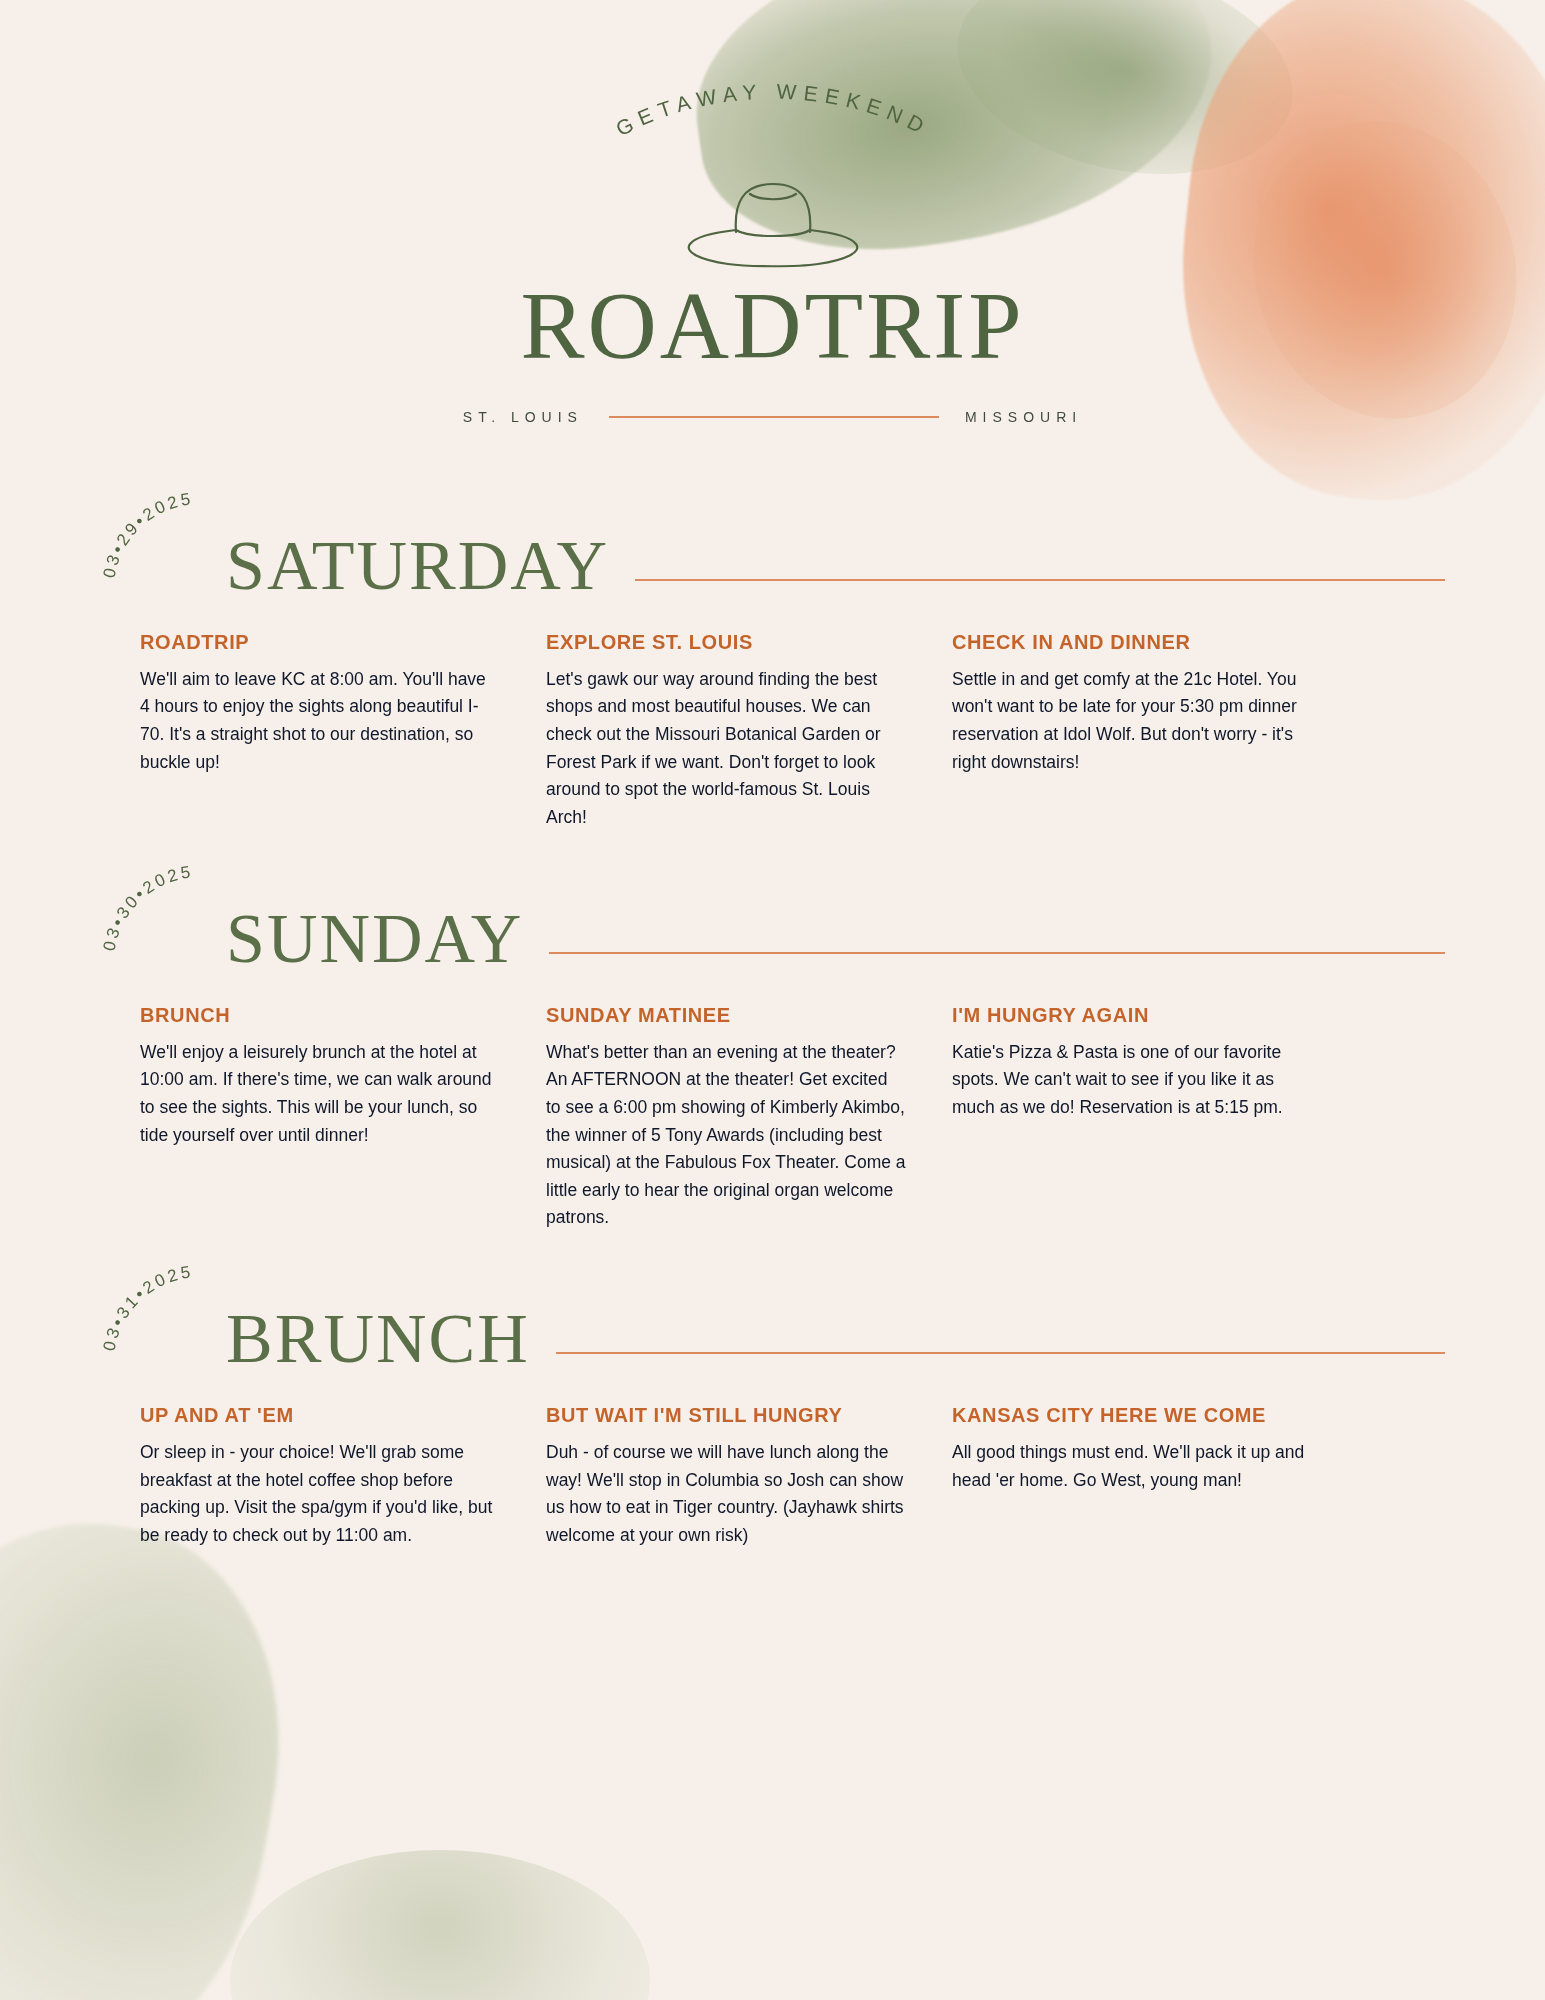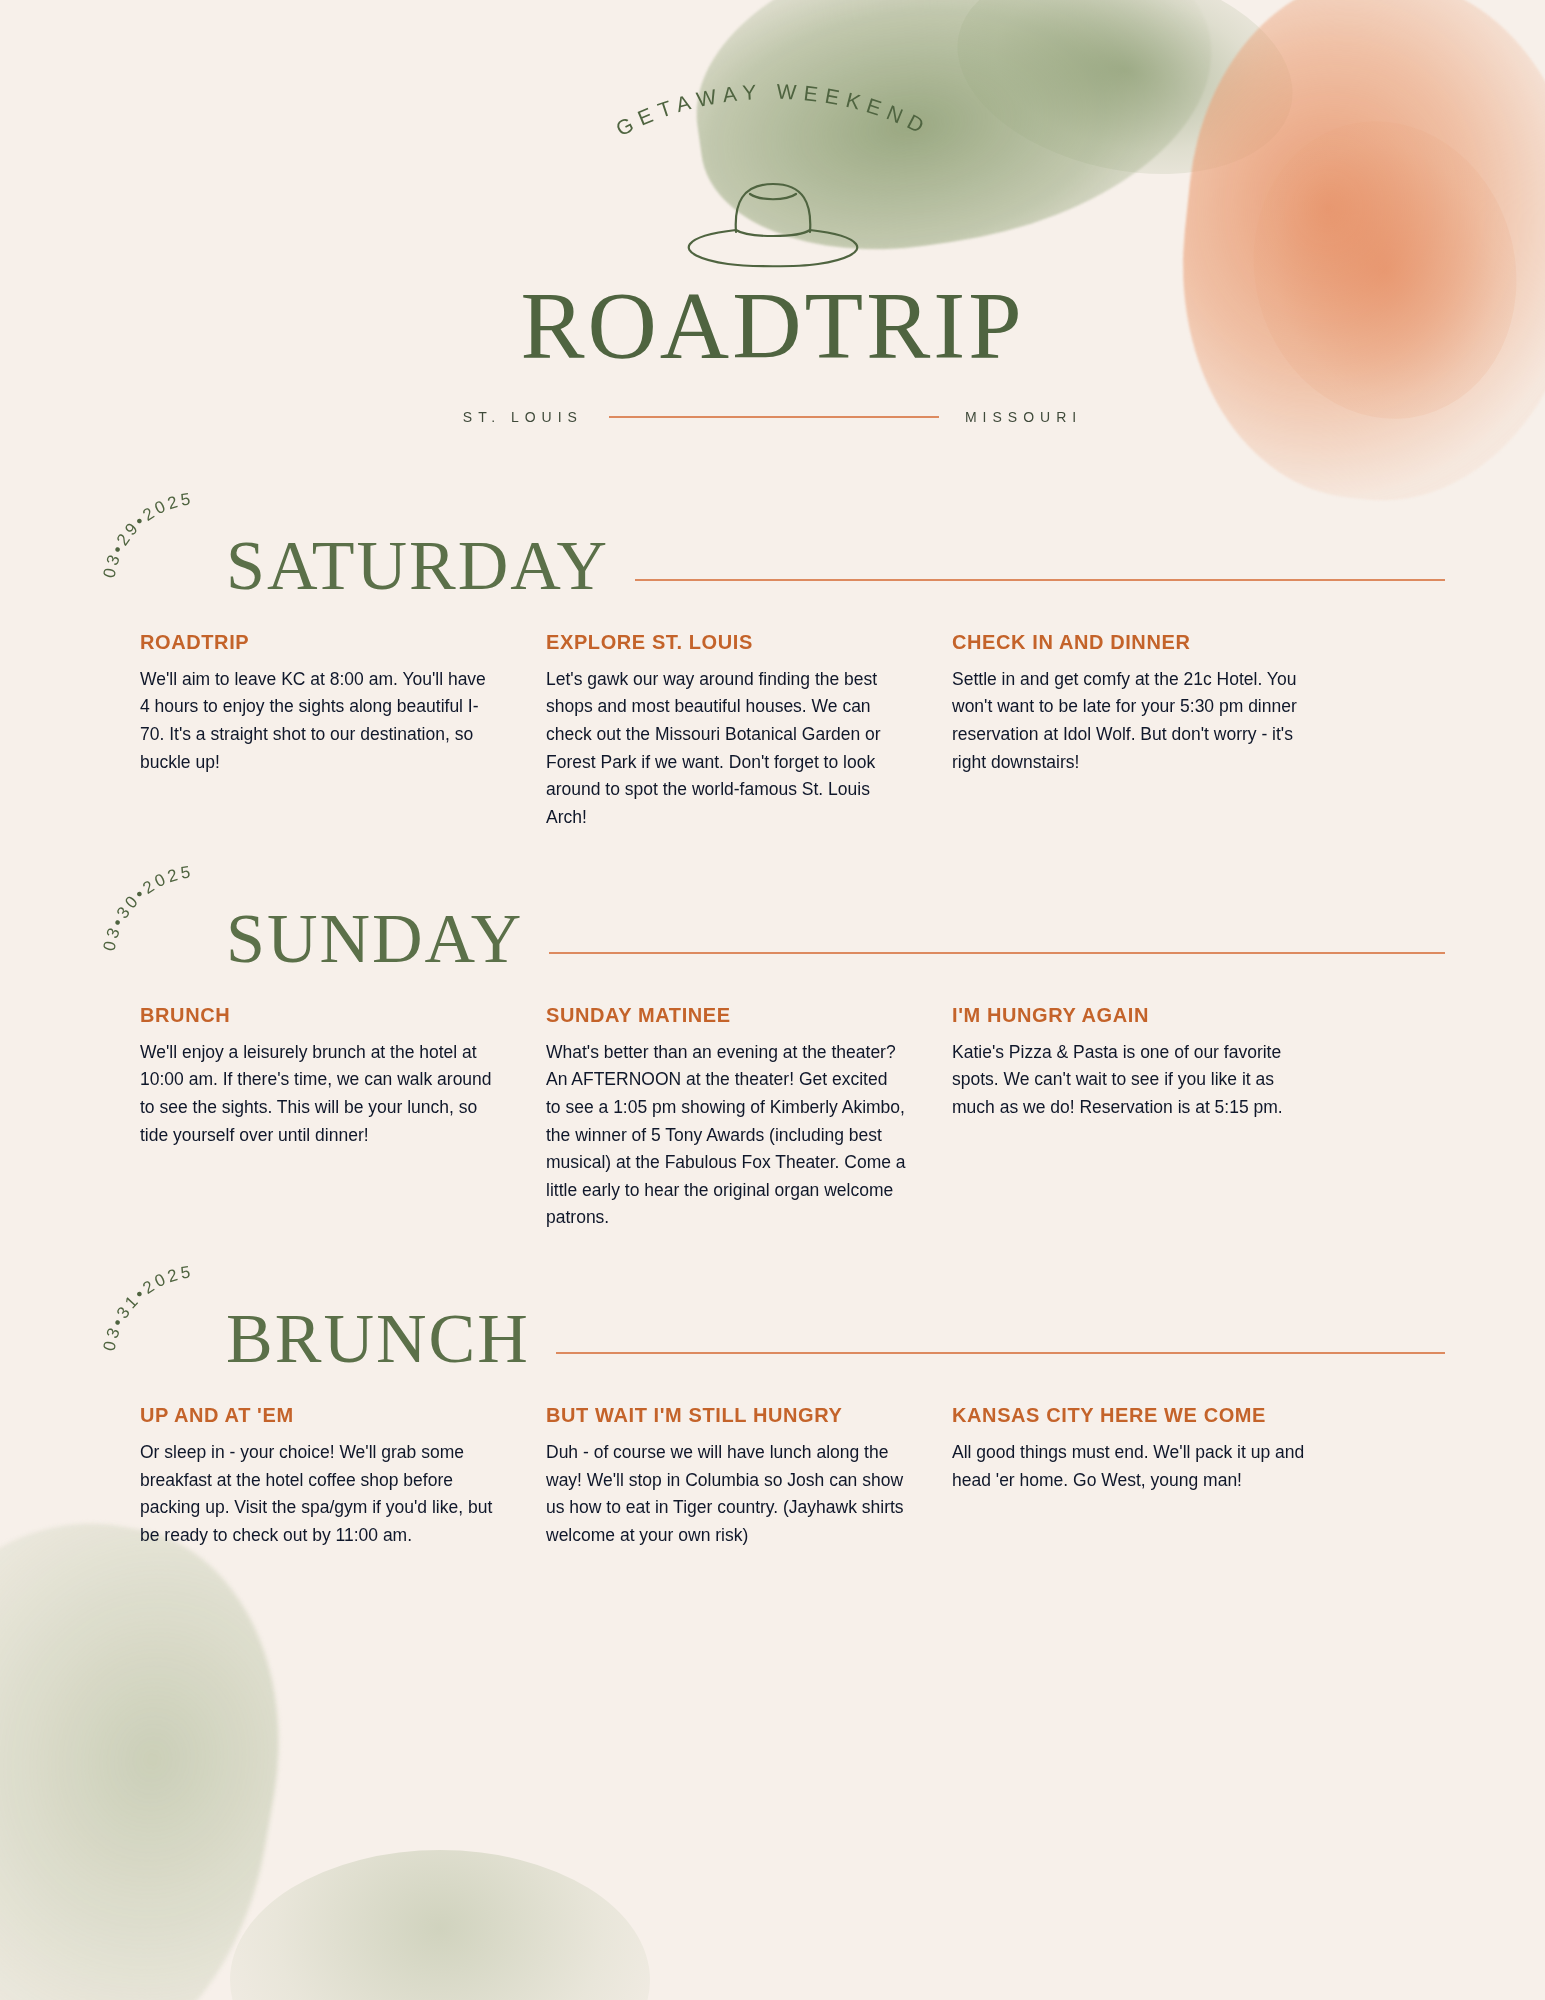--- a/index.html
+++ b/index.html
@@ -285,21 +285,21 @@
       <div class="day-name">SUNDAY</div>
       <div class="day-rule"></div>
     </div>
     <div class="cards">
       <div class="card">
         <div class="card-title">BRUNCH</div>
         <div class="card-body">We'll enjoy a leisurely brunch at the hotel at 10:00 am. If there's time, we can walk around to see the sights. This will be your lunch, so tide yourself over until dinner!</div>
       </div>
       <div class="card">
         <div class="card-title">SUNDAY MATINEE</div>
-        <div class="card-body">What's better than an evening at the theater? An AFTERNOON at the theater! Get excited to see a 1:05 pm showing of Kimberly Akimbo, the winner of 5 Tony Awards (including best musical) at the Fabulous Fox Theater. Come a little early to hear the original organ welcome patrons.</div>
+        <div class="card-body">What's better than an evening at the theater? An AFTERNOON at the theater! Get excited to see a 6:00 pm showing of Kimberly Akimbo, the winner of 5 Tony Awards (including best musical) at the Fabulous Fox Theater. Come a little early to hear the original organ welcome patrons.</div>
       </div>
       <div class="card">
         <div class="card-title">I'M HUNGRY AGAIN</div>
         <div class="card-body">Katie's Pizza &amp; Pasta is one of our favorite spots. We can't wait to see if you like it as much as we do! Reservation is at 5:15 pm.</div>
       </div>
     </div>
   </div>
 
   <div class="day-block">
     <div class="day-head">

